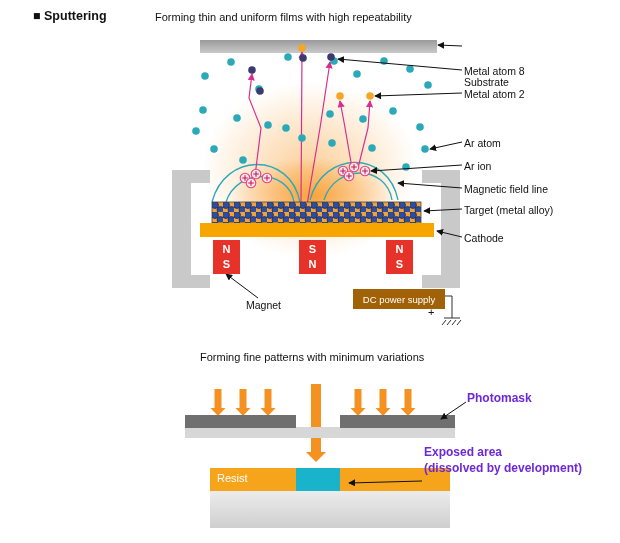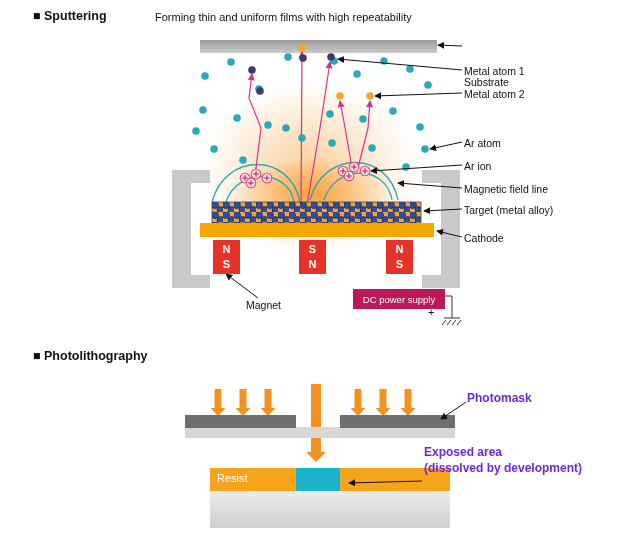--- a/index.html
+++ b/index.html
@@ -12,21 +12,21 @@
   .heading  { font-size:12.5px; font-weight:bold; color:#111; white-space:nowrap; }
   .subtitle { font-size:11px; color:#111; white-space:nowrap;text-align:right; }
   .rlabel   { font-size:10.5px; color:#111; white-space:nowrap; }
   .blabel   { font-size:12px; font-weight:bold; color:#6d28d9; white-space:nowrap; }
   .magnet {
     width:27px; height:34px; background:#E63229; color:#fff;
     font-weight:bold; font-size:11px; line-height:15px;
     display:flex; flex-direction:column; align-items:center; justify-content:center;
   }
   .dcbox {
-    width:92px; height:20px; background:#be185d; color:#fff; font-size:9.5px;
+    width:92px; height:20px; background:#a16207; color:#fff; font-size:9.5px;
     display:flex; align-items:center; justify-content:center; white-space:nowrap;
   }
   .plus { font-size:11px; color:#111; }
   .resist-label { font-size:11px; color:#ffffff; white-space:nowrap; }
   .watermark { font-size:13.5px; color:#8CC63E; white-space:nowrap; }
 </style>
 </head>
 <body>
 
 <div class="canvas">
@@ -231,21 +231,21 @@
     <g stroke="#111" stroke-width="1" fill="none">
       <path d="M466,402 L441,419" marker-end="url(#arr)"></path>
       <path d="M422,481 L349,483" marker-end="url(#arr)"></path>
     </g>
   </svg>
 
   <div class="abs heading" style="left:33px; top:9px;">■ Sputtering</div>
   <div class="abs subtitle" style="left:155px; top:11px;">Forming thin and uniform films with high repeatability</div>
 
   <div class="abs rlabel" style="left:464px; top:41px;margin-top:35px;">Substrate</div>
-  <div class="abs rlabel" style="left:464px; top:65px;">Metal atom 1</div>
+  <div class="abs rlabel" style="left:464px; top:65px;">Metal atom 8</div>
   <div class="abs rlabel" style="left:464px; top:88px;">Metal atom 2</div>
   <div class="abs rlabel" style="left:464px; top:137px;">Ar atom</div>
   <div class="abs rlabel" style="left:464px; top:160px;">Ar ion</div>
   <div class="abs rlabel" style="left:464px; top:183px;">Magnetic field line</div>
   <div class="abs rlabel" style="left:464px; top:204px;text-align:center;">Target (metal alloy)</div>
   <div class="abs rlabel" style="left:464px; top:232px;">Cathode</div>
   <div class="abs rlabel" style="left:246px; top:299px;">Magnet</div>
 
   <div class="abs magnet" style="left:213px; top:240px;">
     <span>N</span>
@@ -258,21 +258,21 @@
   <div class="abs magnet" style="left:386px; top:240px;">
     <span>N</span>
     <span>S</span>
   </div>
 
   <div class="abs dcbox" style="left:353px; top:289px;">
     <span>DC power supply</span>
   </div>
   <div class="abs plus" style="left:428px; top:306px;">+</div>
 
-  <div class="abs heading" style="left:33px; top:349px;">■ Photolithography</div>
+  <div class="abs subtitle" style="left:200px; top:351px;">Forming fine patterns with minimum variations</div>
 
   <div class="abs blabel" style="left:467px; top:391px;">Photomask</div>
   <div class="abs blabel" style="left:424px; top:445px;">Exposed area</div>
   <div class="abs blabel" style="left:424px; top:461px;">(dissolved by development)</div>
   <div class="abs resist-label" style="left:217px; top:472px;">Resist</div>
 
 
 </div>
 
 </body></html>

